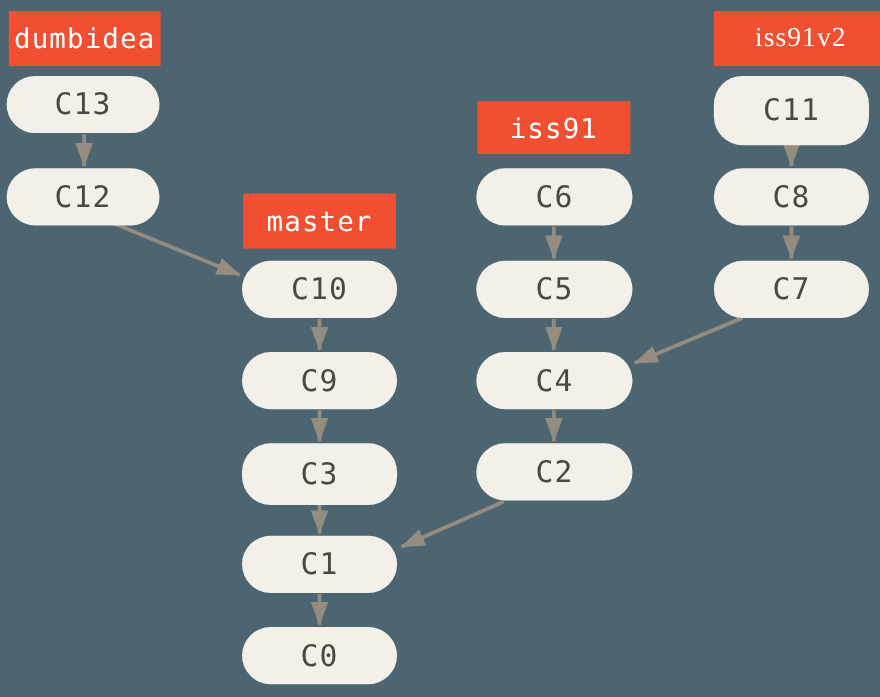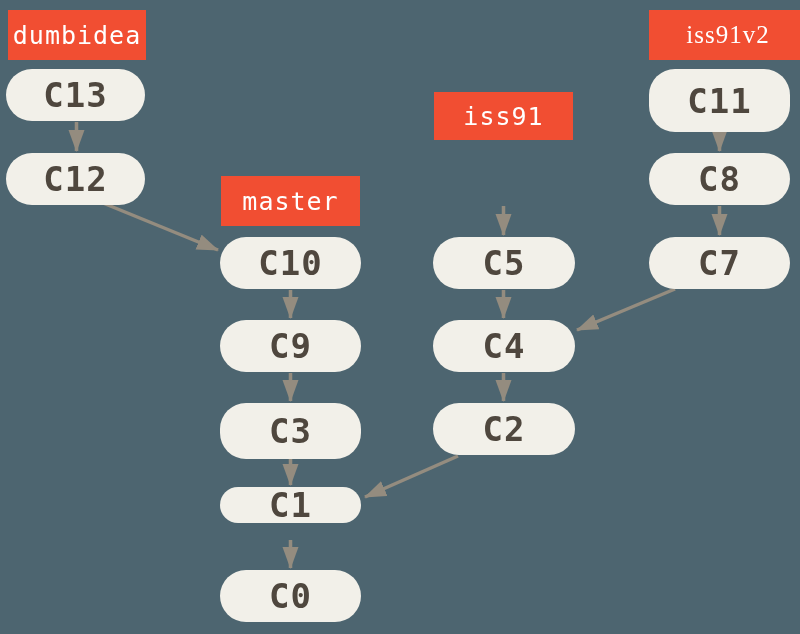--- a/index.html
+++ b/index.html
@@ -35,23 +35,22 @@
     display:flex;
     align-items:center;
     justify-content:center;
     box-sizing:border-box;
     white-space:nowrap;
   }
   .commit{
     background:var(--node-fill);
     color:var(--node-text);
     border-radius:26px;
-    font-size:34px;
+    font-size:27px;
     letter-spacing:1px;
-    font-weight:bold;
   }
   .branch{
     background:var(--branch-fill);
     color:var(--branch-text);
     font-size:25px;
     letter-spacing:1px;
   }
 </style>
 </head>
 <body>
@@ -75,22 +74,23 @@
       <line x1="458" y1="456" x2="365" y2="497" marker-end="url(#ah)"></line>
       <line x1="719.5" y1="122" x2="719.5" y2="151" marker-end="url(#ah)"></line>
       <line x1="719.5" y1="206" x2="719.5" y2="235" marker-end="url(#ah)"></line>
       <line x1="675" y1="289" x2="577" y2="330" marker-end="url(#ah)"></line>
     </svg>
 <div class="node commit" style="left: 6px; top: 69px; width: 139px; height: 52px;">C13</div>
     <div class="node commit" style="left: 6px; top: 153px; width: 139px; height: 52px;">C12</div>
     <div class="node commit" style="left: 220px; top: 237px; width: 141px; height: 52px;">C10</div>
     <div class="node commit" style="left: 220px; top: 320px; width: 141px; height: 52px;">C9</div>
     <div class="node commit" style="left: 220px; top: 403px; width: 141px; height: 56px;">C3</div>
-    <div class="node commit" style="left: 220px; top: 487px; width: 141px; height: 36px;">C1</div>
+    <div class="node commit" style="left: 220px; top: 487px; width: 141px; height: 52px;">C1</div>
     <div class="node commit" style="left: 220px; top: 570px; width: 141px; height: 52px;">C0</div>
+    <div class="node commit" style="left: 433px; top: 153px; width: 142px; height: 52px;">C6</div>
     <div class="node commit" style="left: 433px; top: 237px; width: 142px; height: 52px;">C5</div>
     <div class="node commit" style="left: 433px; top: 320px; width: 142px; height: 52px;">C4</div>
     <div class="node commit" style="left: 433px; top: 403px; width: 142px; height: 52px;">C2</div>
     <div class="node commit" style="left: 649px; top: 69px; width: 141px; height: 63px;">C11</div>
     <div class="node commit" style="left: 649px; top: 153px; width: 141px; height: 52px;">C8</div>
     <div class="node commit" style="left: 649px; top: 237px; width: 141px; height: 52px;">C7</div>
     <div class="node branch" style="left: 221px; top: 176px; width: 139px; height: 50px;">master</div>
     <div class="node branch" style="left: 8px; top: 10px; width: 138px; height: 50px;">dumbidea</div>
     <div class="node branch" style="left: 434px; top: 92px; width: 139px; height: 48px;">iss91</div>
     <div class="node branch" style="left: 649px; top: 10px; width: 158px; height: 50px; font-family: Liberation Serif, serif;">iss91v2</div>

